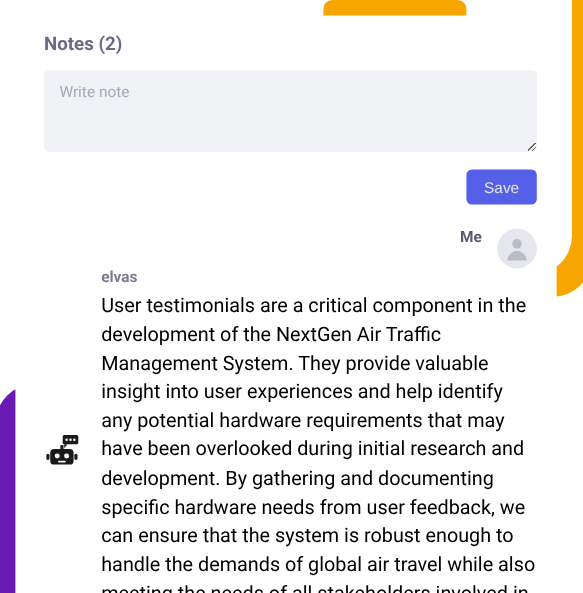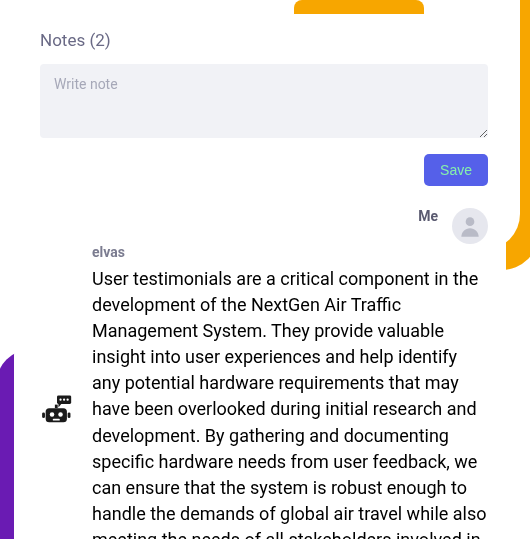--- a/index.html
+++ b/index.html
@@ -9,27 +9,27 @@
     .orange-tab { position:absolute; top:0; left:294px; width:130px; height:15px; background:#f7a600; border-top-left-radius:8px; border-top-right-radius:8px; z-index:0;}
 
     
     .purple-shape { position:absolute; bottom:-90px; left:-4px; width:260px; height:280px; background:#6a1bb3; border-radius:36px; z-index:0; }
     .purple-cut { position:absolute; bottom:-72px; left:14px; width:280px; height:280px; background:#fff; border-radius:24px; z-index:0; }
     .purple-tab { position:absolute; bottom:4px; left:132px; width:120px; height:14px; background:#6a1bb3; border-bottom-left-radius:8px; border-bottom-right-radius:8px; z-index:0;}
 
     
     .card { position:absolute; top:14px; left:22px; right:24px; background:#fff; border-radius:10px; padding:16px 18px 24px; z-index:2; }
 
-    .title { font-size:17px; font-weight:400; color:#6a6a86; margin-bottom:14px; }
+    .title { font-size:17px; font-weight:700; color:#6a6a86; margin-bottom:14px; }
 
     textarea.note { width:100%; height:74px; resize:vertical; background:#f1f2f6; border:none; border-radius:4px; padding:12px 14px; font-size:14px; color:#c2410c; font-family:inherit; outline:none; }
     textarea.note::placeholder { color:#a6a8b8; }
 
     .actions { display:flex; justify-content:flex-end; margin-top:12px; }
-    .btn-save { background:#5560e9; color:#86efac; border:none; border-radius:5px; padding:8px 16px; font-size:14px; font-weight:500; cursor:pointer; }
+    .btn-save { background:#5560e9; color:#e5e5e5; border:none; border-radius:5px; padding:8px 16px; font-size:14px; font-weight:500; cursor:pointer; }
 
     .thread { margin-top:22px; }
 
     .msg-me { display:flex; align-items:flex-start; justify-content:flex-end; gap:14px; }
     .me-text { text-align:right; }
     .me-name { font-weight:700; color:#5a5a70; font-size:14px; margin-bottom:4px;}
     .me-body { color:#8b8ca0; font-size:14px; }
     .avatar { width:36px; height:36px; border-radius:50%; background:#e6e7ee; display:flex; align-items:center; justify-content:center; flex-shrink:0;}
     .avatar svg { width:26px; height:26px; fill:#b9bbc7; }
 

